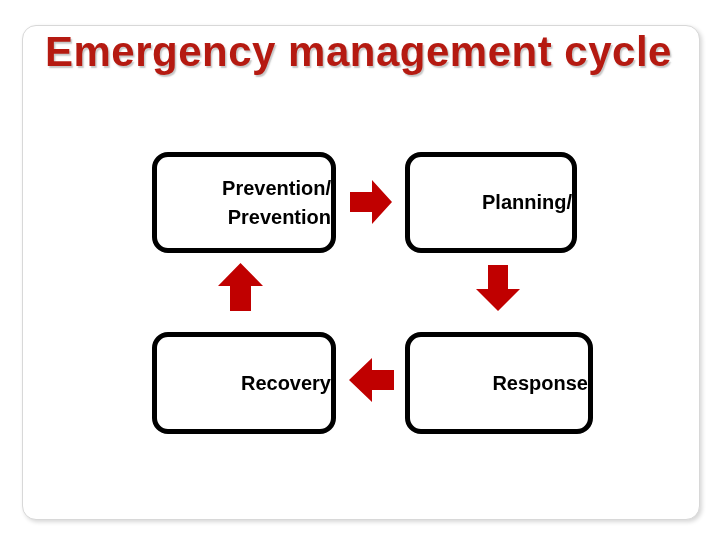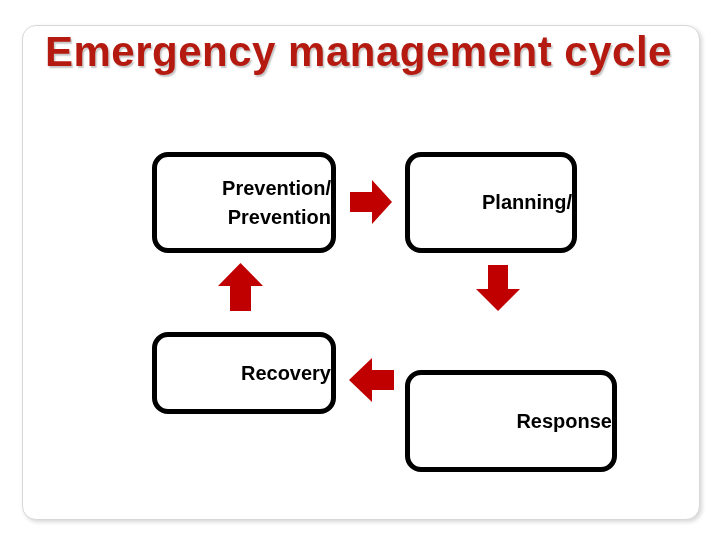--- a/index.html
+++ b/index.html
@@ -65,22 +65,22 @@
     font-size: 20px;
     font-weight: bold;
     font-family: "Liberation Sans Narrow", "Liberation Sans", "DejaVu Sans", sans-serif;
     line-height: 1.45;
     text-align: center;
   }
   .node-box .line { display: block; }
 
   #node-prevention { left: 152px; top: 152px; width: 184px; height: 101px; }
   #node-planning   { left: 405px; top: 152px; width: 172px; height: 101px; }
-  #node-recovery   { left: 152px; top: 332px; width: 184px; height: 82px; padding-left: 29px; }
-  #node-response   { left: 405px; top: 332px; width: 212px; height: 102px; margin-top: 38px; }
+  #node-recovery   { left: 152px; top: 332px; width: 184px; height: 102px; padding-left: 29px; }
+  #node-response   { left: 405px; top: 332px; width: 188px; height: 102px; }
 
   .arrow {
     position: absolute;
   }
   .arrow svg { display: block; }
 
   #arrow-right { left: 350px; top: 180px;  width: 42px;  height: 44px; }
   #arrow-down  { left: 476px; top: 265px;  width: 44px;  height: 46px; }
   #arrow-left  { left: 349px; top: 358px;  width: 45px;  height: 44px; }
   #arrow-up    { left: 218px; top: 263px;  width: 45px;  height: 48px; }

